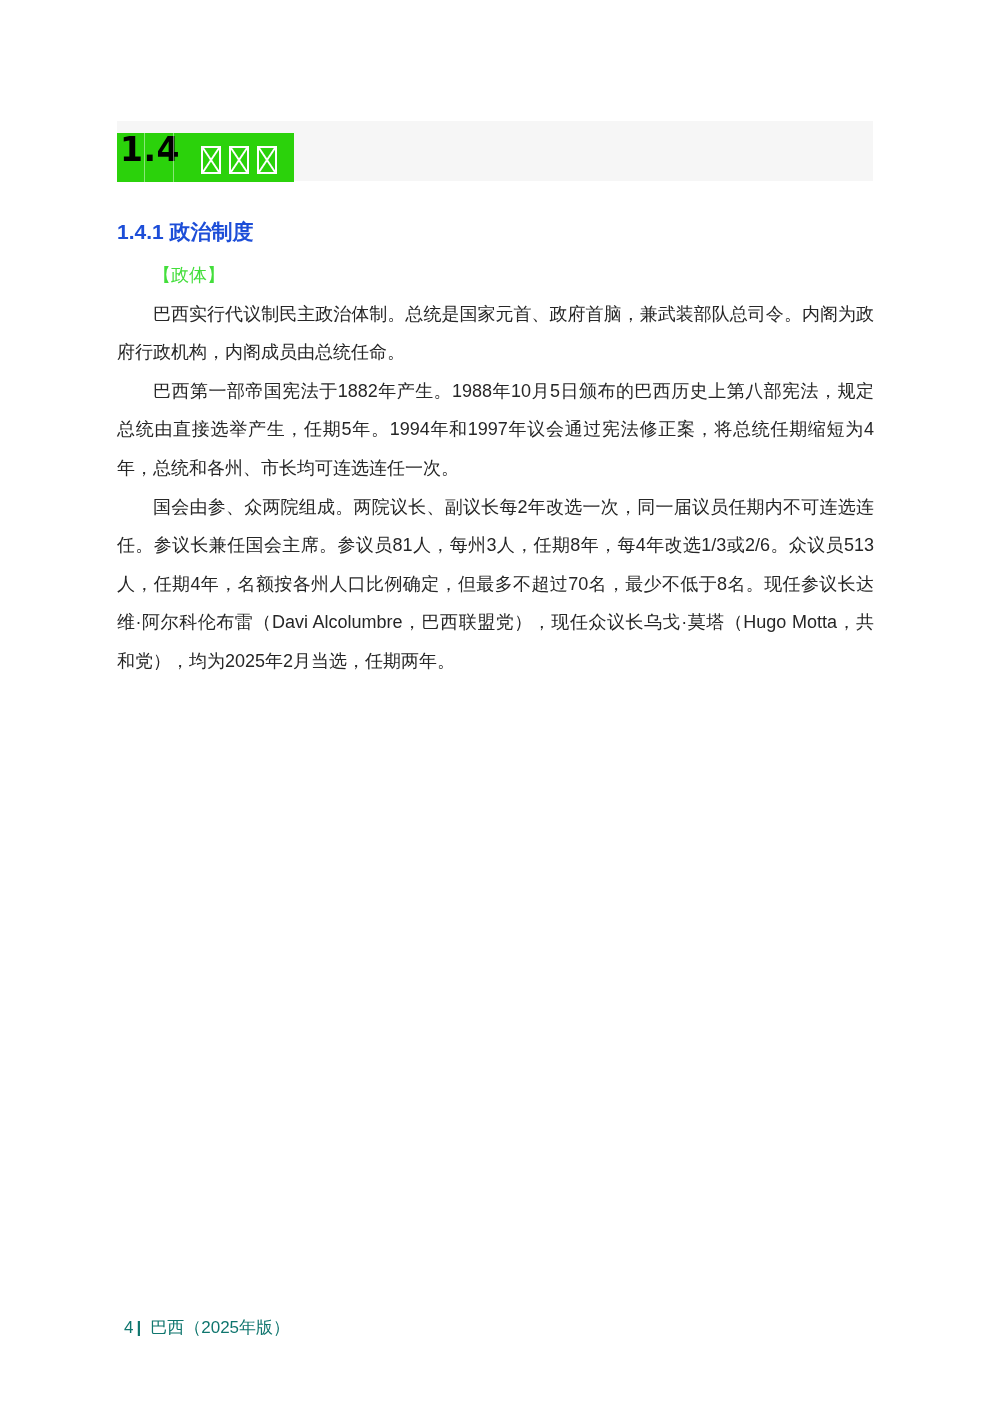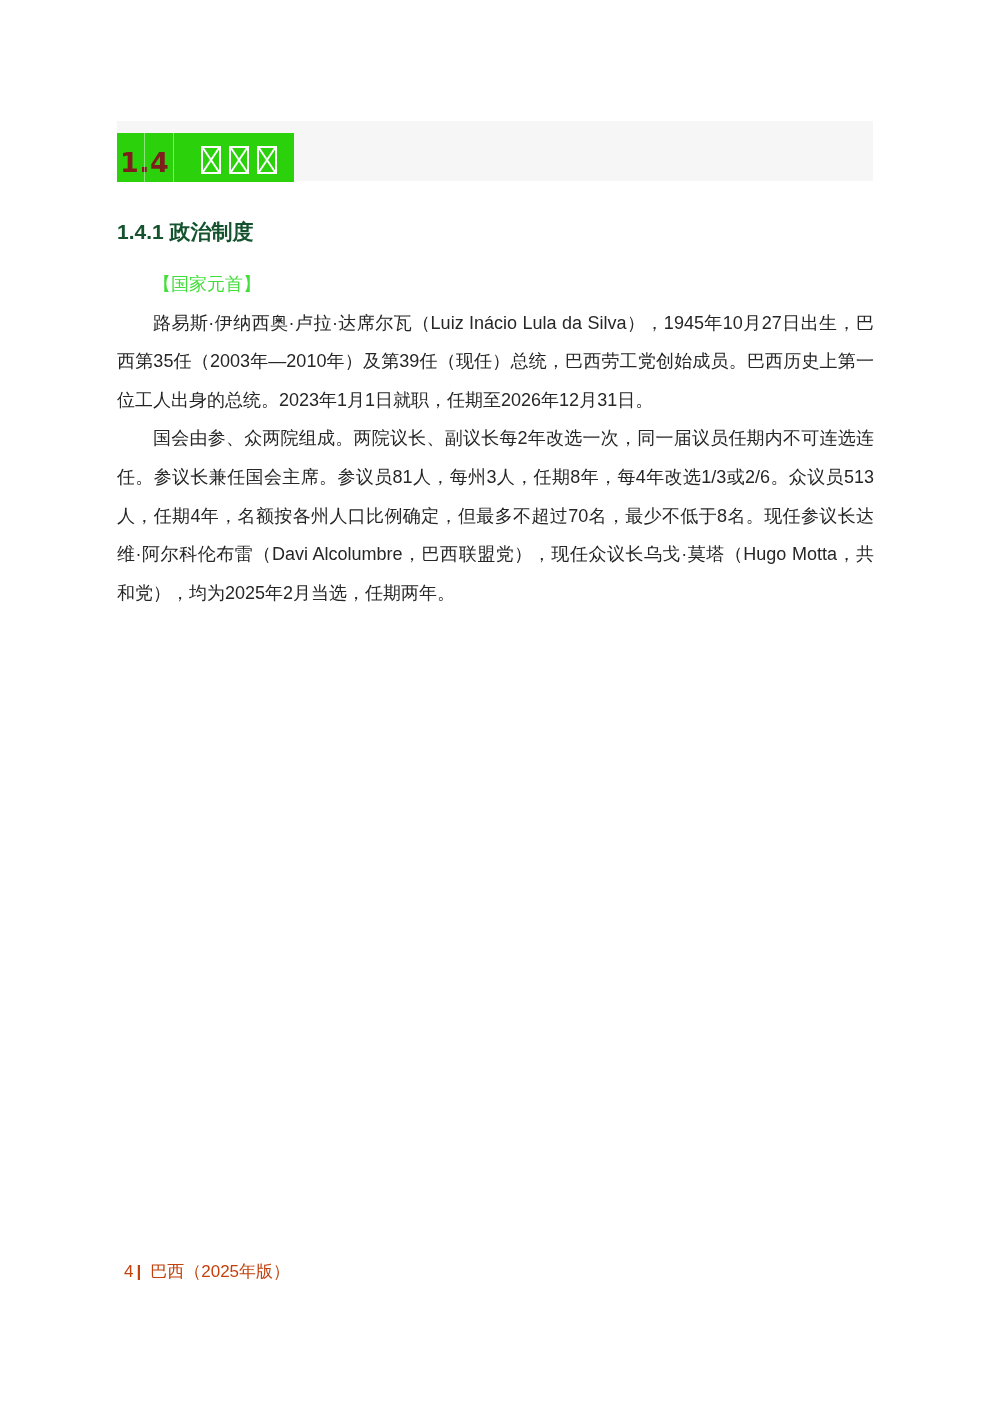--- a/index.html
+++ b/index.html
@@ -29,25 +29,25 @@
     position: absolute;
     left: 0;
     top: 12px;
     width: 177px;
     height: 49px;
     background: #2bd20b;
   }
   .sec-num {
     position: absolute;
     left: 3px;
-    bottom: 5px;
-    font-size: 27px;
+    bottom: 18px;
+    font-size: 33px;
     line-height: 29px;
     font-weight: 700;
-    color: #7f1d1d;
+    color: #000000;
     letter-spacing: 0.5px;
     font-family: "DejaVu Sans", "Liberation Sans", sans-serif;
   }
   .vdiv {
     position: absolute;
     top: 0;
     bottom: 0;
     width: 1px;
     background: rgba(255,255,255,0.45);
   }
@@ -78,21 +78,21 @@
 
   
   .subheading {
     position: absolute;
     left: 117px;
     top: 219px;
     margin: 0;
     font-size: 21px;
     line-height: 25px;
     font-weight: 700;
-    color: #14532d;
+    color: #1d4ed8;
   }
 
   
   .content {
     position: absolute;
     left: 117px;
     top: 256px;
     width: 757px;
     font-size: 18px;
     line-height: 38.6px;
@@ -110,24 +110,24 @@
   .content section:first-child h3.topic { margin-top: 0; }
   .content p {
     margin: 0;
     text-indent: 36px;
   }
 
   
   .footer {
     position: absolute;
     left: 124px;
-    top: 1260px;
+    top: 1316px;
     font-size: 17px;
     line-height: 24px;
-    color: #c2410c;
+    color: #0f766e;
     white-space: nowrap;
   }
   .footer .sep {
     font-weight: 700;
     margin: 0 9px 0 3px;
   }
 </style>
 </head>
 <body>
 
@@ -143,28 +143,29 @@
         <span class="tofu"></span>
         <span class="tofu"></span>
       </span>
     </div>
   </div>
 
   <h2 class="subheading">1.4.1 政治制度</h2>
 
   <main class="content">
 
-
     <section>
+      <h3 class="topic">【政体】</h3>
+      <p>巴西实行代议制民主政治体制。总统是国家元首、政府首脑，兼武装部队总司令。内阁为政府行政机构，内阁成员由总统任命。</p>
     </section>
 
     <section>
-      <h3 class="topic">【国家元首】</h3>
-      <p>路易斯·伊纳西奥·卢拉·达席尔瓦（Luiz Inácio Lula da Silva），1945年10月27日出生，巴西第35任（2003年—2010年）及第39任（现任）总统，巴西劳工党创始成员。巴西历史上第一位工人出身的总统。2023年1月1日就职，任期至2026年12月31日。</p>
+      <p>巴西第一部帝国宪法于1882年产生。1988年10月5日颁布的巴西历史上第八部宪法，规定总统由直接选举产生，任期5年。1994年和1997年议会通过宪法修正案，将总统任期缩短为4年，总统和各州、市长均可连选连任一次。</p>
     </section>
+
 
     <section>
       <p>国会由参、众两院组成。两院议长、副议长每2年改选一次，同一届议员任期内不可连选连任。参议长兼任国会主席。参议员81人，每州3人，任期8年，每4年改选1/3或2/6。众议员513人，任期4年，名额按各州人口比例确定，但最多不超过70名，最少不低于8名。现任参议长达维·阿尔科伦布雷（Davi Alcolumbre，巴西联盟党），现任众议长乌戈·莫塔（Hugo Motta，共和党），均为2025年2月当选，任期两年。</p>
     </section>
 
   </main>
 
   <div class="footer">
     <span>4</span><span class="sep">|</span><span>巴西（2025年版）</span>
   </div>

